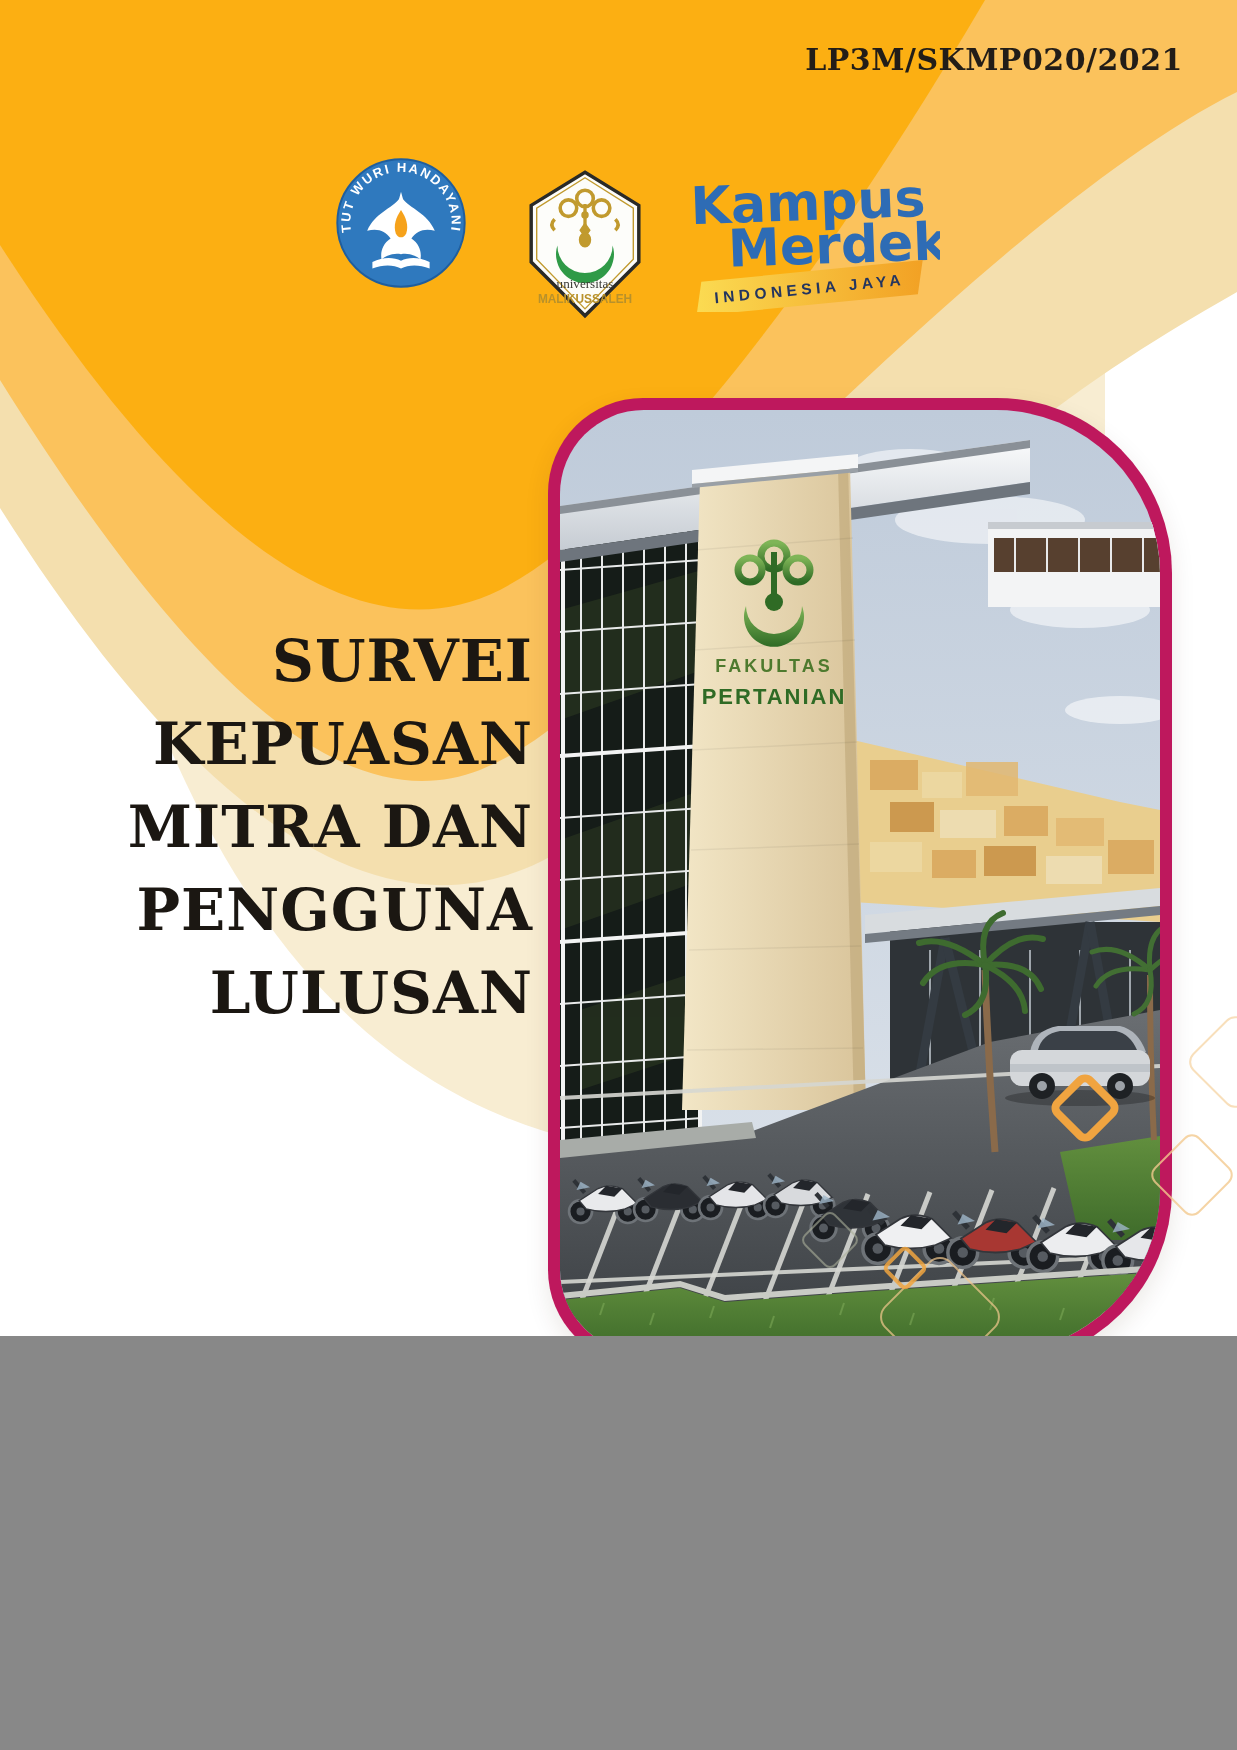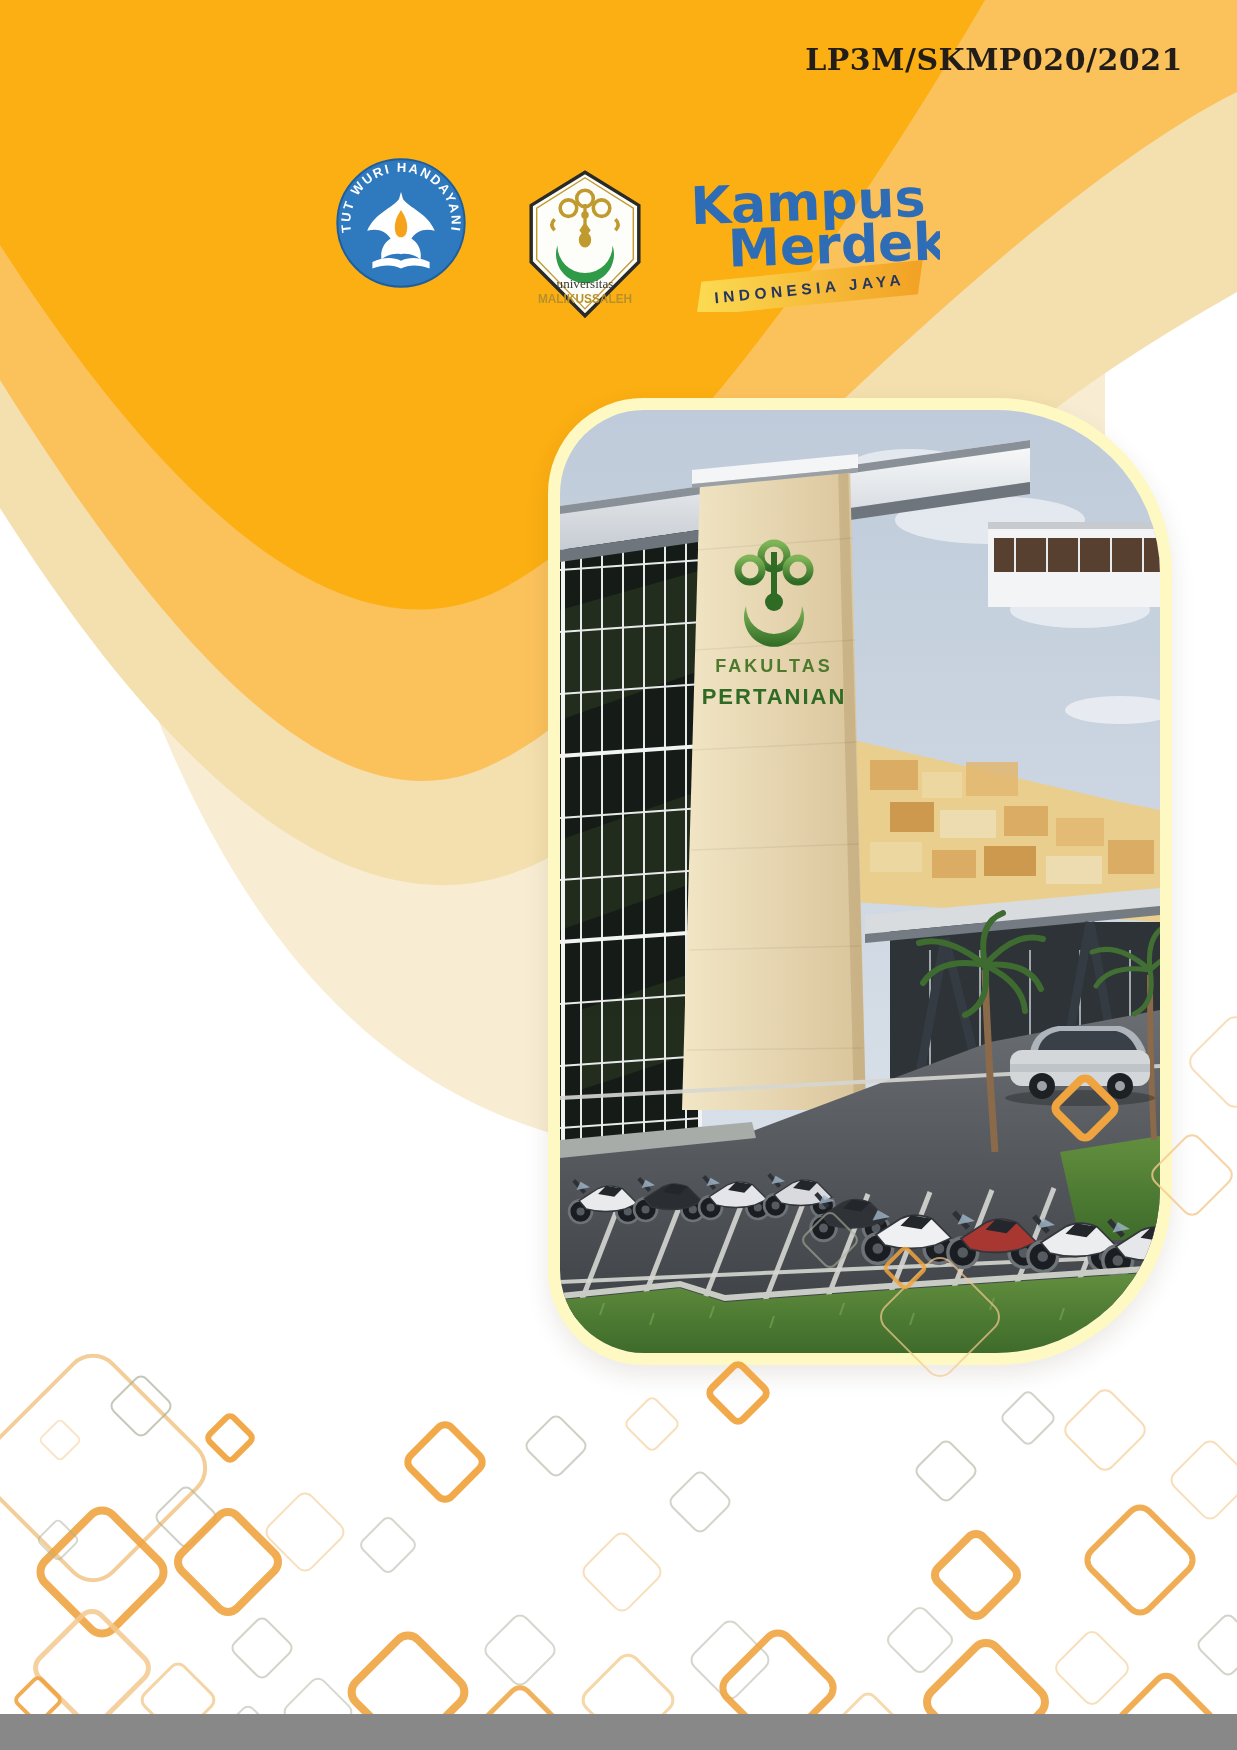--- a/index.html
+++ b/index.html
@@ -2,34 +2,34 @@
 <html style="--deep: #FCAF12; --medium: #FBC25C; --cream: #F4DFAE; --lightcream: #F8EDD2; --title: #1B1712; --doccode: #221D18; --kblue: #2E6CB5; --tblue: #2F79BE;"><head>
 <meta charset="utf-8">
 <style>
   :root{
     --deep:#FCAF12; --medium:#FBC25C; --cream:#F4DFAE; --lightcream:#F8EDD2;
     --title:#1B1712; --doccode:#221D18; --kblue:#2E6CB5; --tblue:#2F79BE;
     --green1:#7FB557; --green2:#2F6B25; --gold:#C19A2E;
   }
   *{margin:0;padding:0;box-sizing:border-box}
   html,body{background:#888;font-family:"Liberation Sans",sans-serif}
-  .page{position:relative;width:1237px;height:1714px;background:#fff;overflow:hidden;margin:0 auto}
+  .page{position:relative;width:1237px;height:1336px;background:#fff;overflow:hidden;margin:0 auto}
   .bg,.decor{position:absolute;inset:0;width:1237px;height:1750px}
   .decor{pointer-events:none}
   .doc-code{position:absolute;top:42px;right:54px;font-family:"DejaVu Serif","Liberation Serif",serif;
     font-weight:bold;font-size:30px;letter-spacing:.5px;color:var(--doccode)}
   .logo-row{position:absolute;left:336px;top:158px;height:150px}
   .logo{position:absolute;top:0}
   .logo.tutwuri{left:0;width:130px;height:130px}
   .logo.unimal{left:180px;top:10px;width:138px;height:142px}
   .logo.kampus{left:344px;top:14px;width:260px;height:140px}
   .title{position:absolute;left:93px;top:620px;width:440px;text-align:right;
     font-family:"DejaVu Serif","Liberation Serif",serif;font-weight:bold;font-size:58px;
     line-height:83px;color:var(--title);letter-spacing:1px;white-space:nowrap}
-  .photo{position:absolute;left:548px;top:398px;width:624px;height:967px;background:#fef9c3;
+  .photo{position:absolute;left:548px;top:398px;width:624px;height:967px;background:#be185d;
     border-radius:95px 175px 175px 95px;padding:12px;box-shadow:0 10px 24px rgba(60,40,0,.10)}
   .scene-clip{width:600px;height:943px;border-radius:84px 164px 164px 84px;overflow:hidden}
   .scene-clip svg{display:block}
   text{user-select:none}
 </style>
 </head>
 <body>
 
 <div class="page">
 
@@ -97,20 +97,27 @@
                 <stop offset="1" stop-color="#F2A124"></stop>
             </linearGradient>
           </defs>
           <polygon fill="url(#bannerGrad)" points="20,106 242,92 236,126 14,140"></polygon>
           <text x="128" y="122" text-anchor="middle" transform="rotate(-3.5 128 116)" font-family="Liberation Sans,sans-serif" font-weight="bold" font-size="15.5" letter-spacing="4.5" fill="#24355F">INDONESIA JAYA</text>
         </g>
       </svg>
     </div>
   </div>
 
+  <div class="title">
+    <div>SURVEI</div>
+    <div>KEPUASAN</div>
+    <div>MITRA DAN</div>
+    <div>PENGGUNA</div>
+    <div>LULUSAN</div>
+  </div>
 
   <div class="photo">
     <div class="scene-clip">
       <svg viewBox="0 0 600 943" width="600" height="943">
         <defs>
           <linearGradient id="skyG" x1="0" y1="0" x2="0" y2="1">
             <stop offset="0" stop-color="#BFCBDA"></stop>
               <stop offset="1" stop-color="#DFE5EC"></stop>
           </linearGradient>
           <linearGradient id="towerG" x1="0" y1="0" x2="1" y2="0">

